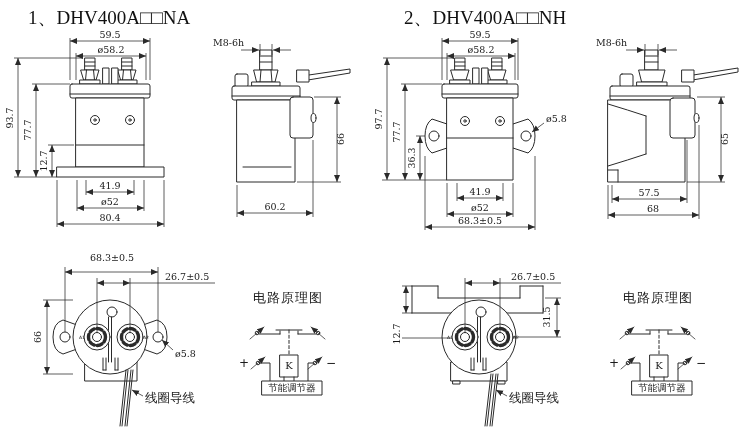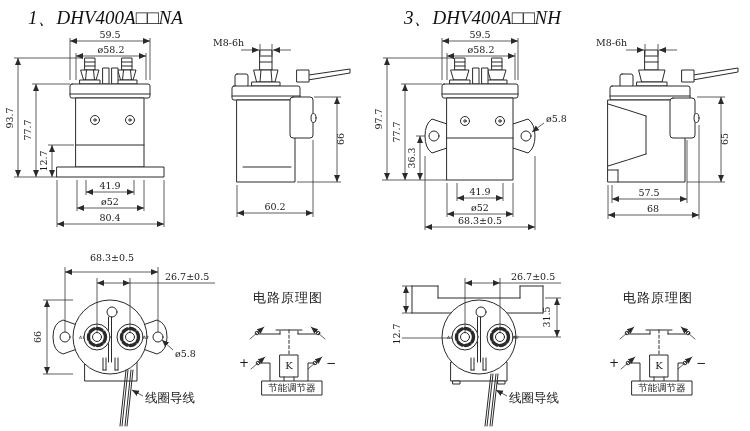--- a/index.html
+++ b/index.html
@@ -1,19 +1,19 @@
 <!DOCTYPE html>
 <html><head>
 <meta charset="utf-8">
 <style>
   html,body{margin:0;padding:0;background:#fff;}
   .canvas{position:relative;width:750px;height:431px;background:#fff;overflow:hidden;
           font-family:"Liberation Serif","DejaVu Serif",serif;}
   .title{position:absolute;font-size:19px;color:#111;white-space:nowrap;
-         font-family:"Liberation Serif","DejaVu Sans",serif;font-style:italic;}
+         font-family:"Liberation Serif","DejaVu Sans",serif;}
   .view{position:absolute;overflow:visible;}
   .ln{fill:none;stroke:#2a2a2a;stroke-width:1;stroke-linejoin:round;stroke-linecap:round;}
   .lnf{fill:#ffffff;stroke:#2a2a2a;stroke-width:1;stroke-linejoin:round;}
   .dim,.ext{fill:none;stroke:#2a2a2a;stroke-width:0.75;}
   .knurl{fill:none;stroke:#2a2a2a;stroke-width:3.4;stroke-dasharray:5 3;}
   text{fill:#1a1a1a;}
   .dt{font:9.5px "DejaVu Serif","Liberation Serif",serif;text-anchor:middle;}
   .ts{text-anchor:start;}
   .tt{font:4.5px "DejaVu Sans",sans-serif;text-anchor:middle;}
   .cjk{font:12.5px "DejaVu Sans",sans-serif;text-anchor:start;}
@@ -32,21 +32,21 @@
     <marker id="ae" markerWidth="9" markerHeight="8" refX="7" refY="3" orient="auto" markerUnits="userSpaceOnUse">
       <path d="M0,0 L7,3 L0,6 Z" fill="#2a2a2a"></path>
     </marker>
     <marker id="as" markerWidth="9" markerHeight="8" refX="0" refY="3" orient="auto" markerUnits="userSpaceOnUse">
       <path d="M7,0 L0,3 L7,6 Z" fill="#2a2a2a"></path>
     </marker>
   </defs>
 </svg>
 
 <div class="title" style="left:28px;top:5px">1、DHV400A□□NA</div>
-<div class="title" style="left:404px;top:5px">3、DHV400A□□NH</div>
+<div class="title" style="left:404px;top:5px">2、DHV400A□□NH</div>
 
 <svg class="view" style="left:0;top:28px" width="200" height="207" viewBox="0 0 200 207">
   <g class="ln">
     <rect class="lnf" x="85" y="30" width="10" height="12"></rect>
     <line x1="85" y1="34" x2="95" y2="34"></line>
         <line x1="85" y1="38" x2="95" y2="38"></line>
     <polygon class="lnf" points="81,42 99,42 96,52 84,52"></polygon>
     <line x1="86.5" y1="42" x2="85.5" y2="52"></line>
         <line x1="93.5" y1="42" x2="94.5" y2="52"></line>
     <rect class="lnf" x="80" y="52" width="20" height="4"></rect>

